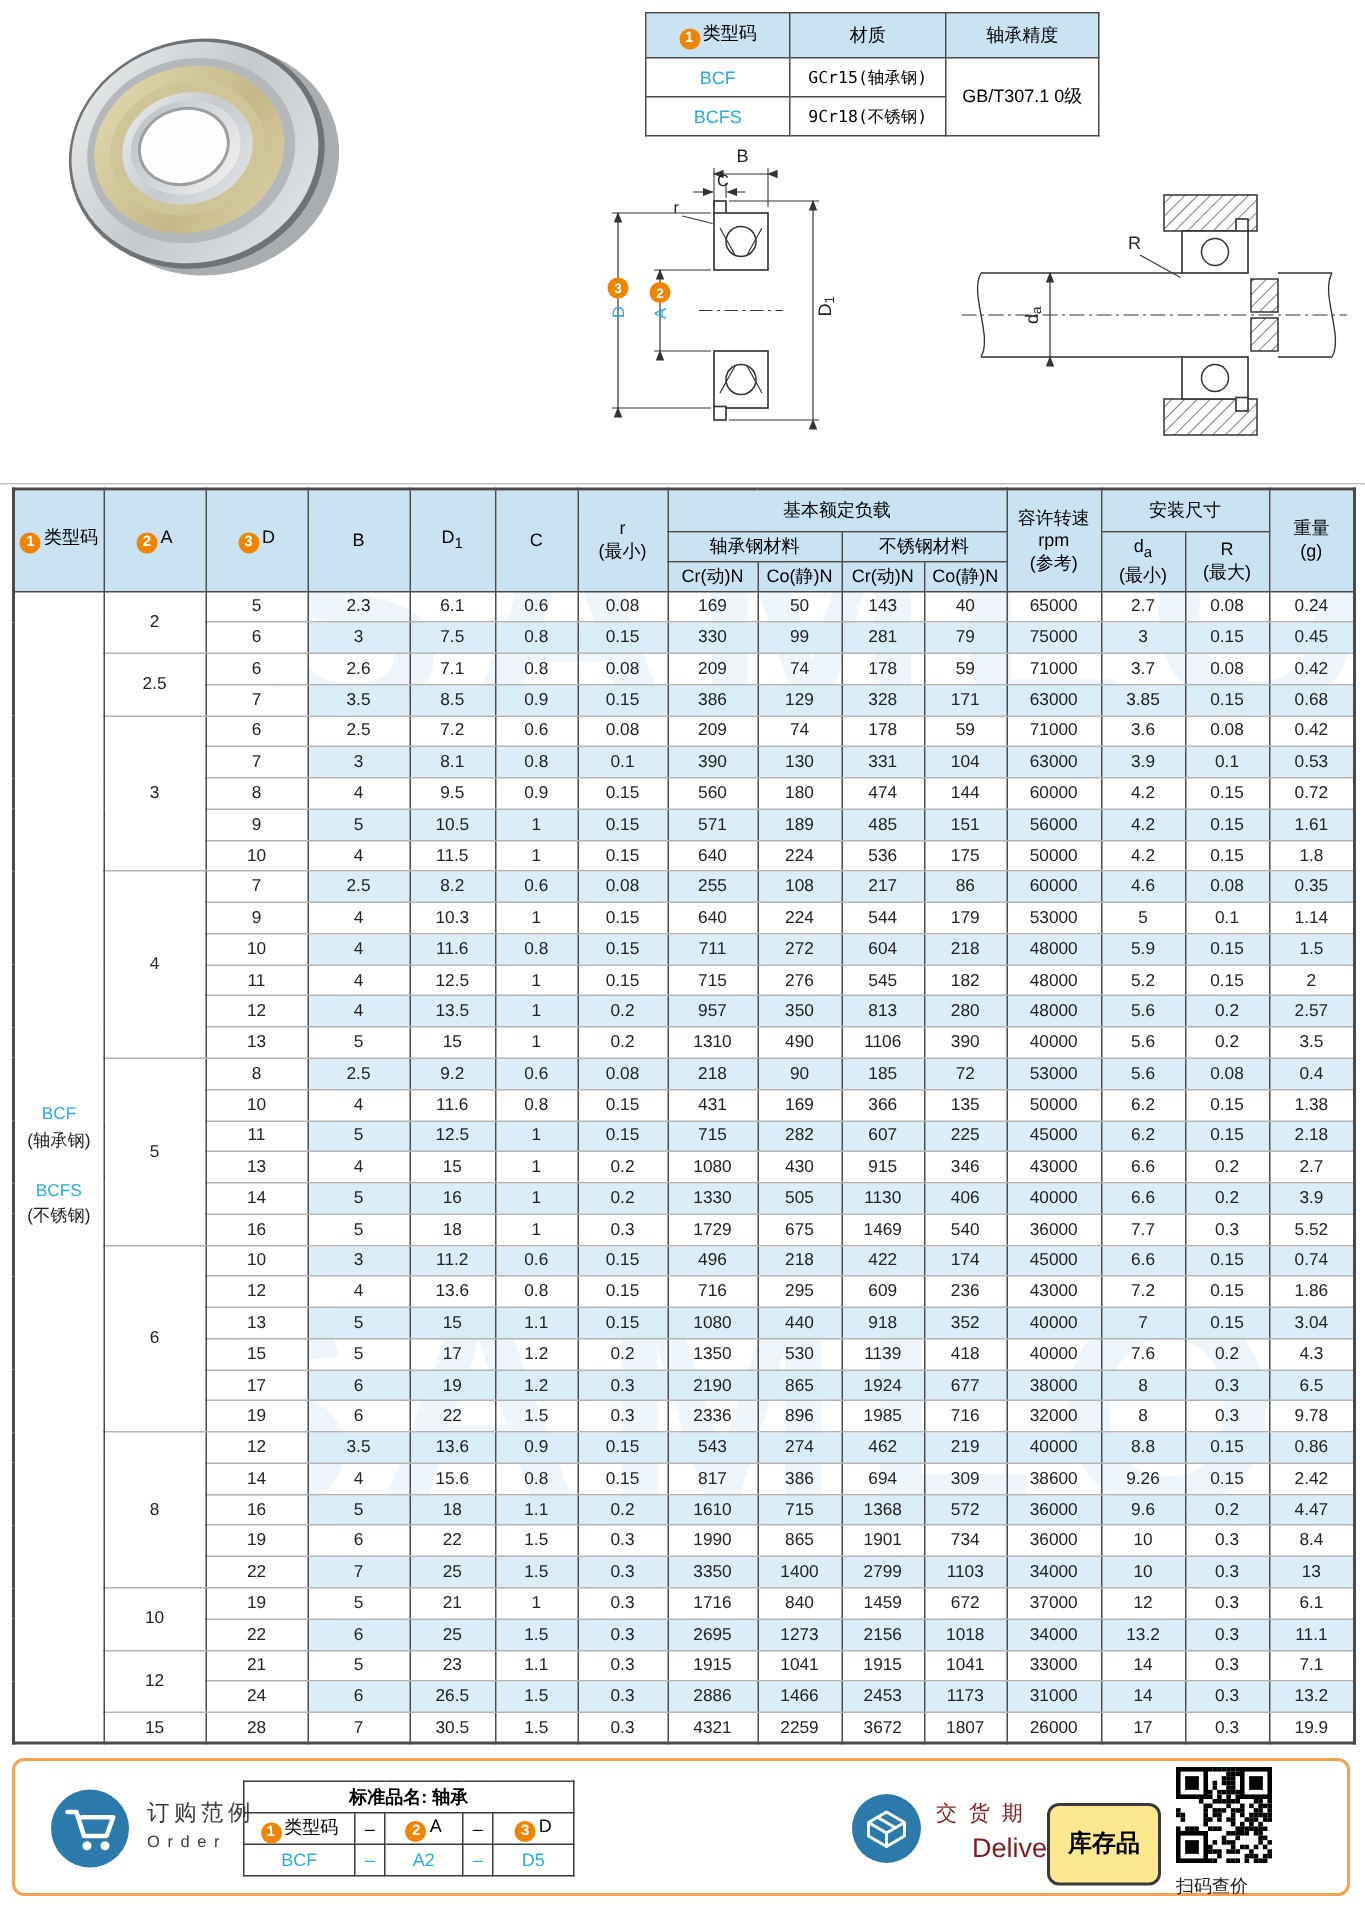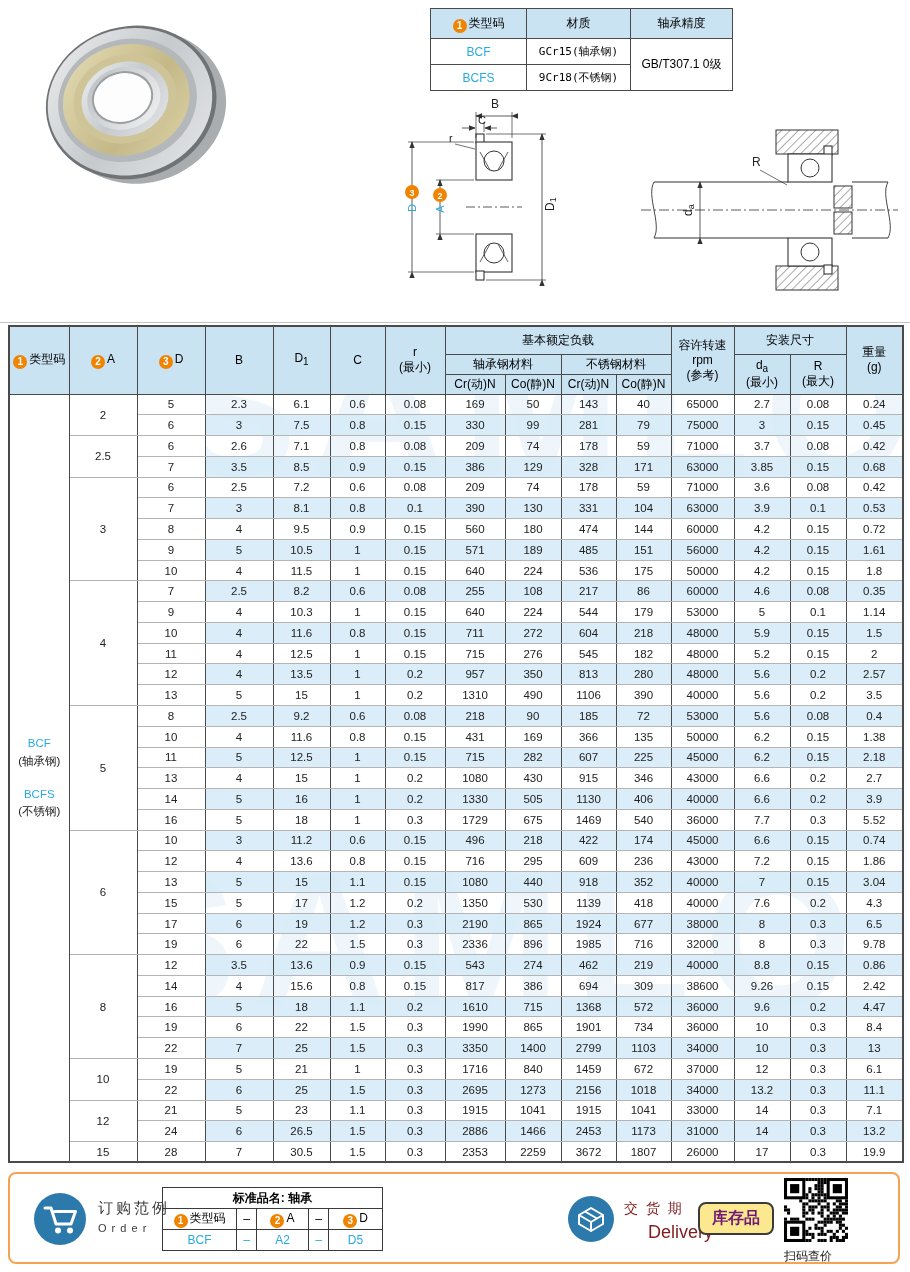--- a/index.html
+++ b/index.html
@@ -57,22 +57,22 @@
   .order-block .en { font-size:11px; letter-spacing:1px; margin-top:4px; }
   .order-table { position:absolute; left:152px; top:13px; border-collapse:collapse;
                  table-layout:fixed; width:220px; font-size:12px; }
   .order-table th, .order-table td { border:1px solid #3a3a3a; text-align:center; height:21px; }
   .order-table th { font-weight:bold;margin-top:12px; }
   .order-table td { font-weight:normal; }
   .delivery-block { position:absolute; left:614px; top:26px; color:#7f1d1d; }
   .delivery-block .cn { font-size:14px; letter-spacing:2px; }
   .delivery-block .en { font-size:18px; margin-top:4px;margin-left:24px; }
   .stock-badge { position:absolute; left:688px; top:28px; background:#fce98f;
-                 border:2px solid #3a3a3a; border-radius:8px; padding:4px 12px;
-                 font-size:16px; font-weight:bold; color:#701a75; }
+                 border:2px solid #3a3a3a; border-radius:8px; padding:15px 12px;
+                 font-size:16px; font-weight:bold; color:#000000; }
   .qr-box { position:absolute; left:774px; top:4px; width:88px; text-align:left; }
   .qr-caption { font-size:12px; color:#222; margin-top:2px; }
 
   svg text { font-family:"Liberation Sans", sans-serif; }
 </style>
 </head>
 <body>
 
 <div class="page">
 
@@ -855,21 +855,21 @@
             <td class="stripe">0.3</td>
             <td class="stripe">13.2</td>
           </tr>
           <tr class="group-start">
             <td rowspan="1" class="a-cell blue">15</td>
             <td class="blue d-cell">28</td>
             <td>7</td>
             <td>30.5</td>
             <td>1.5</td>
             <td>0.3</td>
-            <td>2353</td>
+            <td>4321</td>
             <td>2259</td>
             <td>3672</td>
             <td>1807</td>
             <td>26000</td>
             <td>17</td>
             <td>0.3</td>
             <td>19.9</td>
           </tr>
         </tbody>
     </table>

